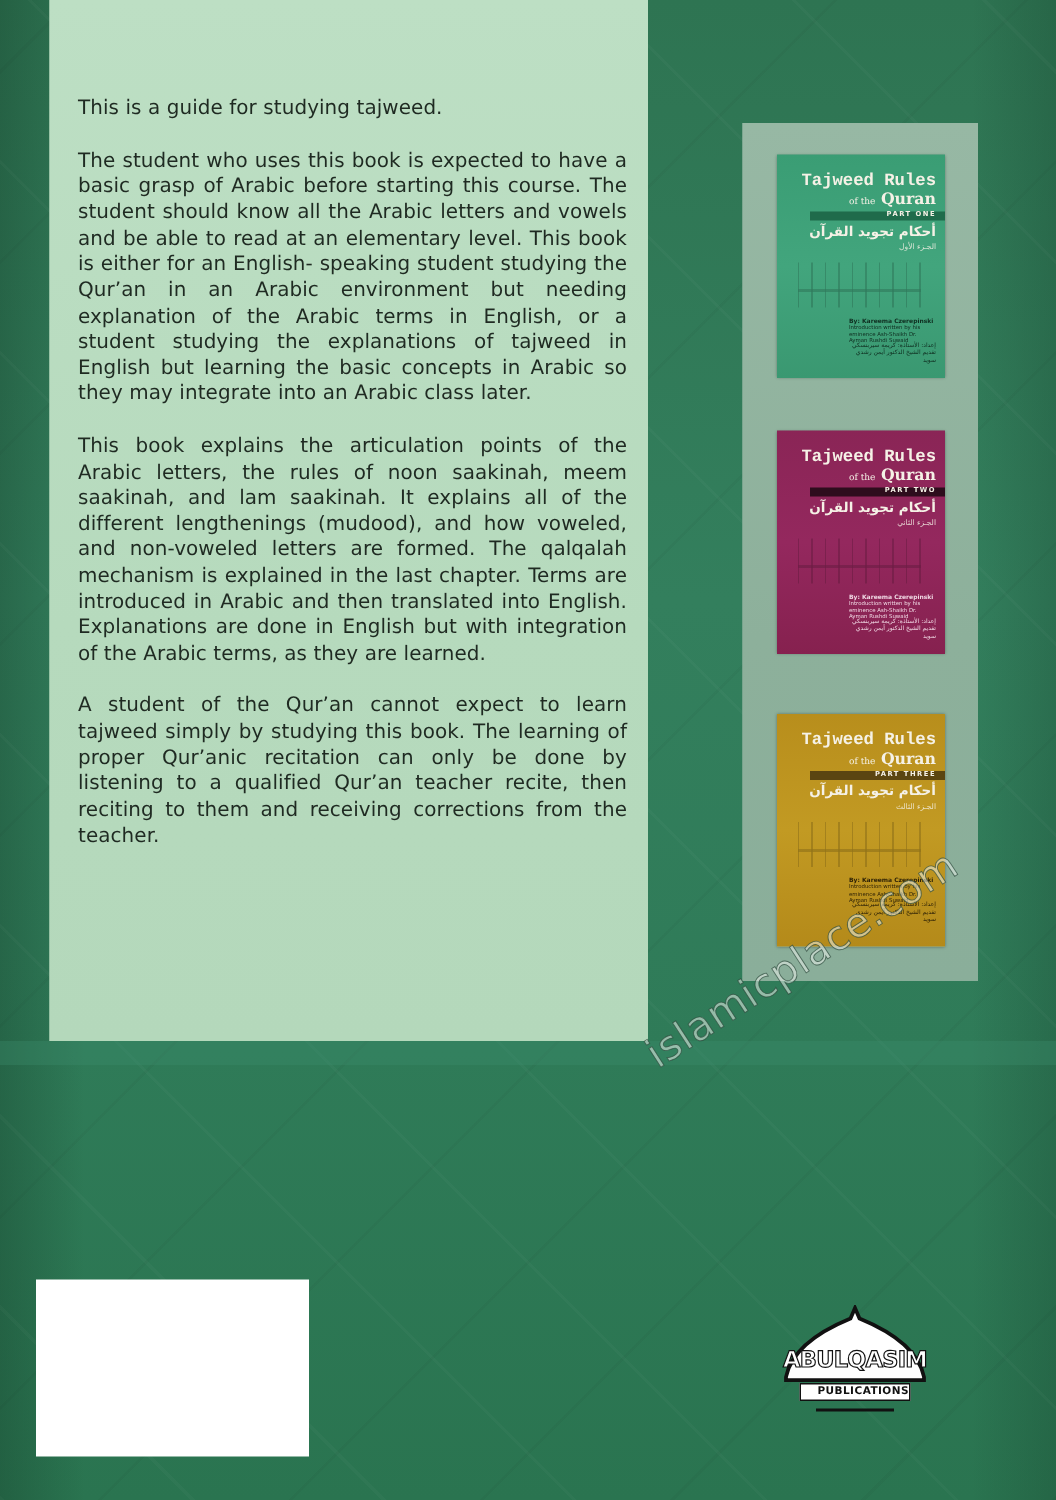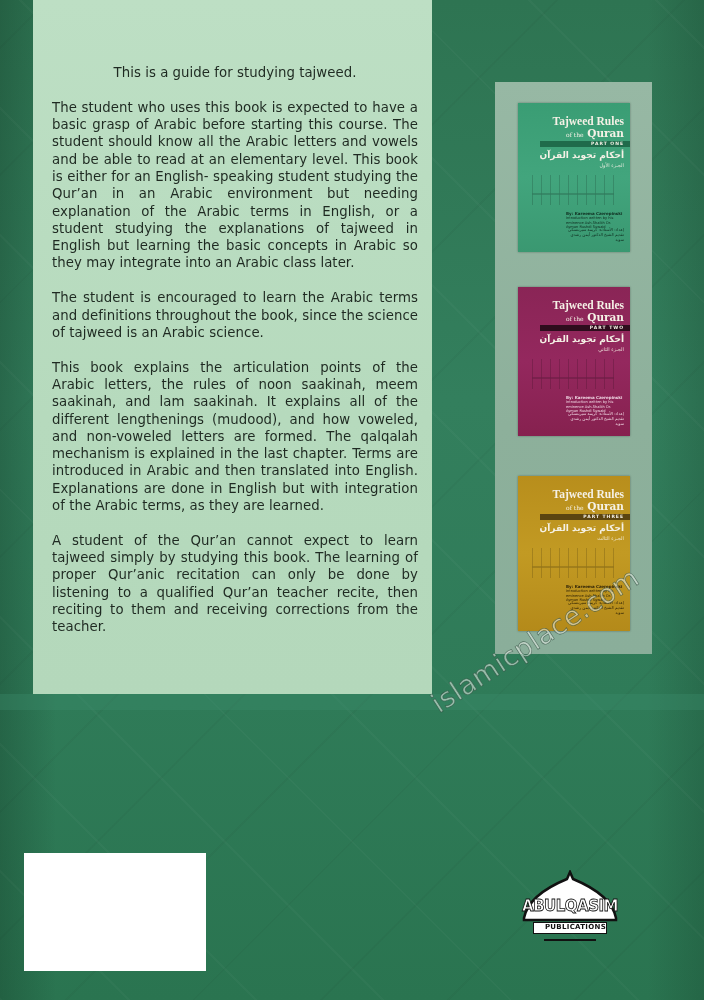--- a/index.html
+++ b/index.html
@@ -29,35 +29,35 @@
       padding: 64px 14px 0 19px;
       color: #1f2a22;
     }
     .para {
       font-size: 13.3px;
       line-height: 17.3px;
       letter-spacing: 0.05px;
       margin-bottom: 17.5px;
       text-align: justify;
     }
-    .para.left { text-align: center; }
+    .para.left { text-align: left; }
     .side-panel {
       position: absolute; left: 495px; top: 82px; width: 157px; height: 572px;
       background: #8fb3a0;
       background-image: linear-gradient(180deg, #97b8a4 0%, #8db09b 60%, #8aae9a 100%);
     }
     .book {
       position: absolute; left: 23px; width: 112px;
       box-shadow: 0 0 2px rgba(0,0,0,0.35);
       overflow: hidden;
       color: #f5f1e6;
     }
     .book .title {
       position: absolute; right: 6px; top: 12px;
-      font-family: Liberation Serif, serif; font-weight: bold;
+      font-family: Liberation Mono, monospace; font-weight: bold;
       font-size: 11.5px; line-height: 12px; text-align: right;
     }
     .book .subtitle {
       position: absolute; right: 6px; top: 24px;
       font-family: "DejaVu Serif", serif; font-weight: bold;
       font-size: 10.5px; text-align: right;
     }
     .book .subtitle small { font-size: 6px; font-weight: normal; }
     .book .part-bar {
       position: absolute; left: 22px; right: 0; top: 38px; height: 6px;
@@ -131,21 +131,20 @@
   </style>
 </head>
 <body>
 
 <div class="deco"></div>
 <div class="band"></div>
 
 <div class="text-panel">
   <p class="para left">This is a guide for studying tajweed.</p>
   <p class="para">The student who uses this book is expected to have a basic grasp of Arabic before starting this course. The student should know all the Arabic letters and vowels and be able to read at an elementary level. This book is either for an English- speaking student studying the Qur’an in an Arabic environment but needing explanation of the Arabic terms in English, or a student studying the explanations of tajweed in English but learning the basic concepts in Arabic so they may integrate into an Arabic class later.</p>
-  <p class="para">The student is encouraged to learn the Arabic terms and definitions throughout the book, since the science of tajweed is an Arabic science.</p>
   <p class="para">This book explains the articulation points of the Arabic letters, the rules of noon saakinah, meem saakinah, and lam saakinah.  It explains all of the different lengthenings (mudood), and how voweled, and non-voweled letters are formed. The qalqalah mechanism is explained in the last chapter. Terms are introduced in Arabic and then translated into English.  Explanations are done in English but with integration of the Arabic terms, as they are learned.</p>
   <p class="para">A student of the Qur’an cannot expect to learn tajweed simply by studying this book. The learning of proper Qur’anic recitation can only be done by listening to a qualified Qur’an teacher recite, then reciting to them and receiving corrections from the teacher.</p>
 </div>
 
 <div class="side-panel">
 
   <div class="book book1">
     <div class="title">Tajweed Rules</div>
     <div class="subtitle"><small>of the</small> <span>Quran</span></div>
     <div class="part-bar">PART ONE</div>

